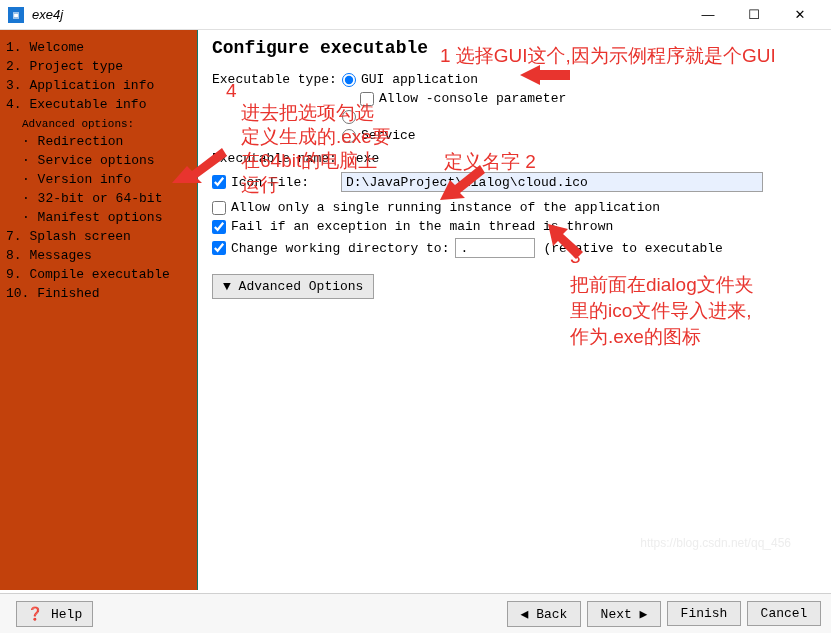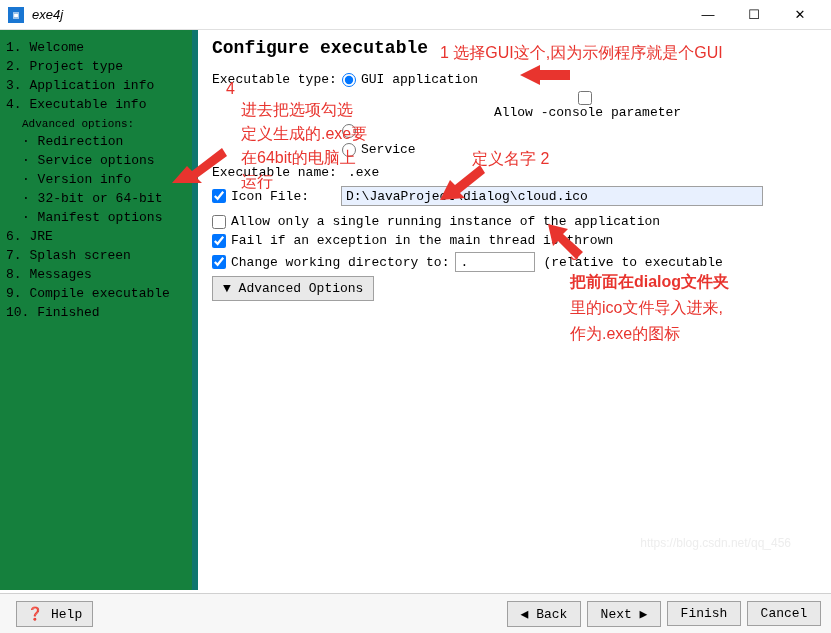--- a/index.html
+++ b/index.html
@@ -3,40 +3,40 @@
 <meta charset="utf-8">
 <style>
 * { box-sizing: border-box; margin: 0; padding: 0; }
 body { font-family: "Courier New", monospace; font-size: 13px; background: #fff; width: 831px; height: 633px; overflow: hidden; position: relative; }
 .titlebar { height: 30px; display: flex; align-items: center; padding: 0 8px; border-bottom: 1px solid #e0e0e0; }
 .titlebar .icon { width: 16px; height: 16px; background: #1976d2; display: flex; align-items: center; justify-content: center; color: #fff; font-size: 10px; margin-right: 8px; }
 .titlebar .title { flex: 1; font-family: "Segoe UI", Arial, sans-serif; font-size: 13px; font-style: italic; }
 .titlebar .winbtns { display: flex; }
 .titlebar .winbtn { width: 46px; height: 30px; display: flex; align-items: center; justify-content: center; font-family: Arial; }
 .main { display: flex; height: 560px; }
-.sidebar { width: 198px; padding: 8px 4px 8px 6px; border-right: 6px solid #0f766e; background: #15803d; position: relative; }
+.sidebar { width: 198px; padding: 8px 4px 8px 6px; border-right: 1px solid #0f766e; background: #c2410c; position: relative; }
 .sidebar .step { padding: 2px 0; white-space: nowrap; }
 .sidebar .step.active { font-weight: normal; }
 .sidebar .advlabel { font-size: 11px; padding: 4px 0 2px 16px; }
 .sidebar .substep { padding: 2px 0 2px 16px; white-space: nowrap; }
 .content { flex: 1; padding: 8px 16px 8px 14px; position: relative; }
 .heading { font-size: 18px; font-weight: bold; margin-bottom: 14px; }
 .row { display: flex; align-items: center; margin-bottom: 4px; }
 .label { width: 130px; }
 .radio, .check { width: 14px; height: 14px; margin-right: 5px; }
 input[type=text] { border: 1px solid #a0a0a0; padding: 2px 4px; font-family: inherit; font-size: 13px; height: 20px; }
 .name-input { width: 150px; }
 .icon-input { width: 422px; background: #e8f0fe; }
 .wd-input { width: 80px; margin-left: 6px; }
 .btn { border: 1px solid #a0a0a0; background: #e9e9e9; padding: 4px 10px; font-family: inherit; font-size: 13px; cursor: default; }
-.advbtn { }
+.advbtn { margin-top: 12px; }
 .footer { position: absolute; bottom: 0; left: 0; right: 0; height: 40px; border-top: 1px solid #d0d0d0; display: flex; align-items: center; padding: 0 10px; background: #f7f7f7; }
 .footer .spacer { flex: 1; }
 .footer .btn { margin-left: 6px; min-width: 74px; }
-.annotation { position: absolute; color: #e8342e; font-family: "Microsoft YaHei", Arial, sans-serif; font-size: 16px; font-weight: 500; pointer-events: none; white-space: nowrap; }
+.annotation { position: absolute; color: #e8342e; font-family: "Microsoft YaHei", Arial, sans-serif; font-size: 19px; font-weight: 500; pointer-events: none; white-space: nowrap; }
 .arrow { position: absolute; pointer-events: none; }
 .arrow svg { display: block; }
 .wm2 { position: absolute; right: 40px; bottom: 40px; color: #ededed; font-size: 12px; font-family: Arial; }
 </style>
 </head>
 <body>
 
 <div class="titlebar">
   <div class="icon">▣</div>
   <div class="title">exe4j</div>
@@ -52,37 +52,36 @@
     <div class="step"><span>1.</span> <span>Welcome</span></div>
     <div class="step"><span>2.</span> <span>Project type</span></div>
     <div class="step"><span>3.</span> <span>Application info</span></div>
     <div class="step active"><span>4.</span> <span>Executable info</span></div>
     <div class="advlabel">Advanced options:</div>
     <div class="substep">· <span>Redirection</span></div>
     <div class="substep">· <span>Service options</span></div>
     <div class="substep">· <span>Version info</span></div>
     <div class="substep">· <span>32-bit or 64-bit</span></div>
     <div class="substep">· <span>Manifest options</span></div>
-    <div class="step"><span>6.</span> <span>JRE</span></div>
     <div class="step"><span>7.</span> <span>Splash screen</span></div>
     <div class="step"><span>8.</span> <span>Messages</span></div>
     <div class="step"><span>9.</span> <span>Compile executable</span></div>
     <div class="step"><span>10.</span> <span>Finished</span></div>
 
   </div>
 
   <div class="content">
     <div class="heading">Configure executable</div>
 
     <div class="row">
       <span class="label">Executable type:</span>
       <input type="radio" class="radio" checked="" style="">
       <span>GUI application</span>
     </div>
-    <div class="row" style="margin-left:148px;flex-direction:column;">
+    <div class="row" style="margin-left:148px;">
       <input type="checkbox" class="check" style="">
       <span>Allow -console parameter</span>
     </div>
     <div class="row" style="margin-left:130px;">
       <input type="radio" class="radio" style="">
     </div>
     <div class="row" style="margin-left:130px;">
       <input type="radio" class="radio" style="">
       <span>Service</span>
     </div>
@@ -122,23 +121,23 @@
 <div class="footer">
   <button class="btn">❓ <span>Help</span></button>
   <div class="spacer"></div>
   <button class="btn">◀ Back</button>
   <button class="btn">Next ▶</button>
   <button class="btn">Finish</button>
   <button class="btn">Cancel</button>
 </div>
 
 <div class="annotation" style="left:440px; top:43px;">1 选择GUI这个,因为示例程序就是个GUI</div>
-<div class="annotation" style="left:472px; top:149px;">定义名字 2</div>
+<div class="annotation" style="left:444px; top:149px;">定义名字 2</div>
 <div class="annotation" style="left:570px; top:246px;">3</div>
-<div class="annotation" style="left:570px; top:272px;font-weight:bold;">把前面在dialog文件夹</div>
+<div class="annotation" style="left:570px; top:272px;">把前面在dialog文件夹</div>
 <div class="annotation" style="left:570px; top:298px;">里的ico文件导入进来,</div>
 <div class="annotation" style="left:570px; top:324px;">作为.exe的图标</div>
 <div class="annotation" style="left:226px; top:80px;">4</div>
 <div class="annotation" style="left:241px; top:100px;">进去把选项勾选</div>
 <div class="annotation" style="left:241px; top:124px;">定义生成的.exe要</div>
 <div class="annotation" style="left:241px; top:148px;">在64bit的电脑上</div>
 <div class="annotation" style="left:241px; top:172px;">运行</div>
 
 <div class="arrow" style="left:520px; top:60px;">
 <svg width="50" height="30">

